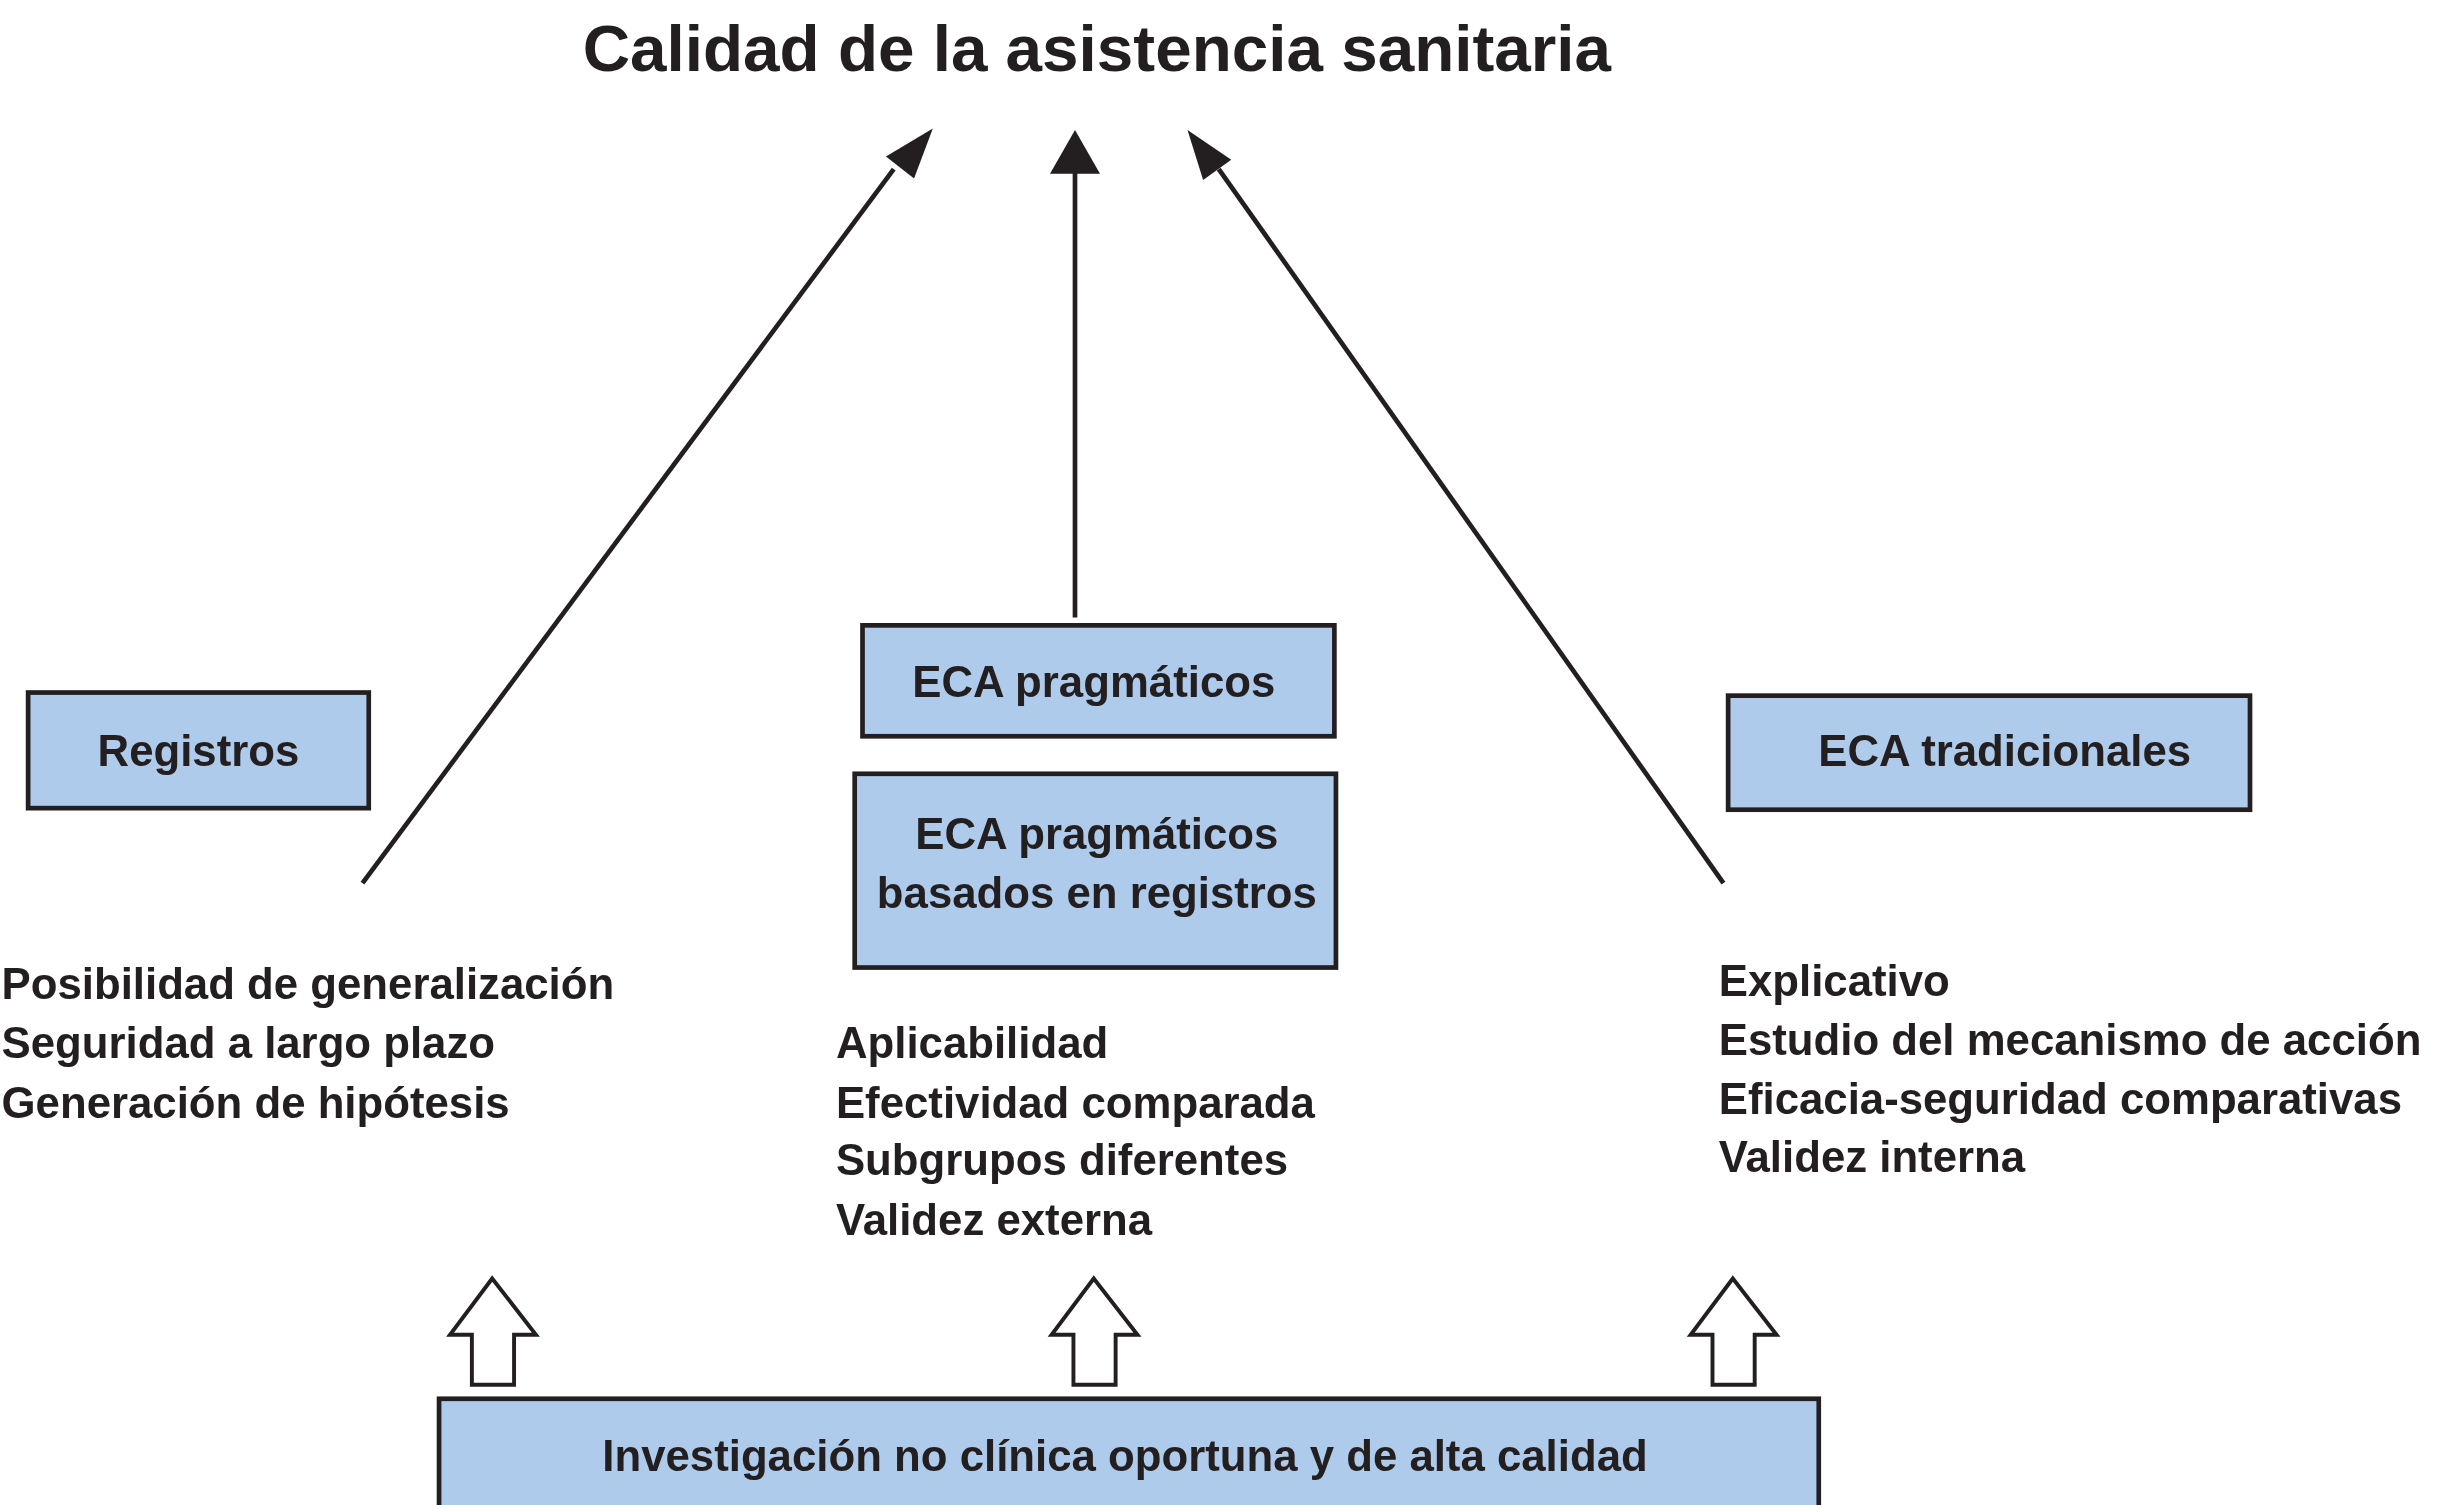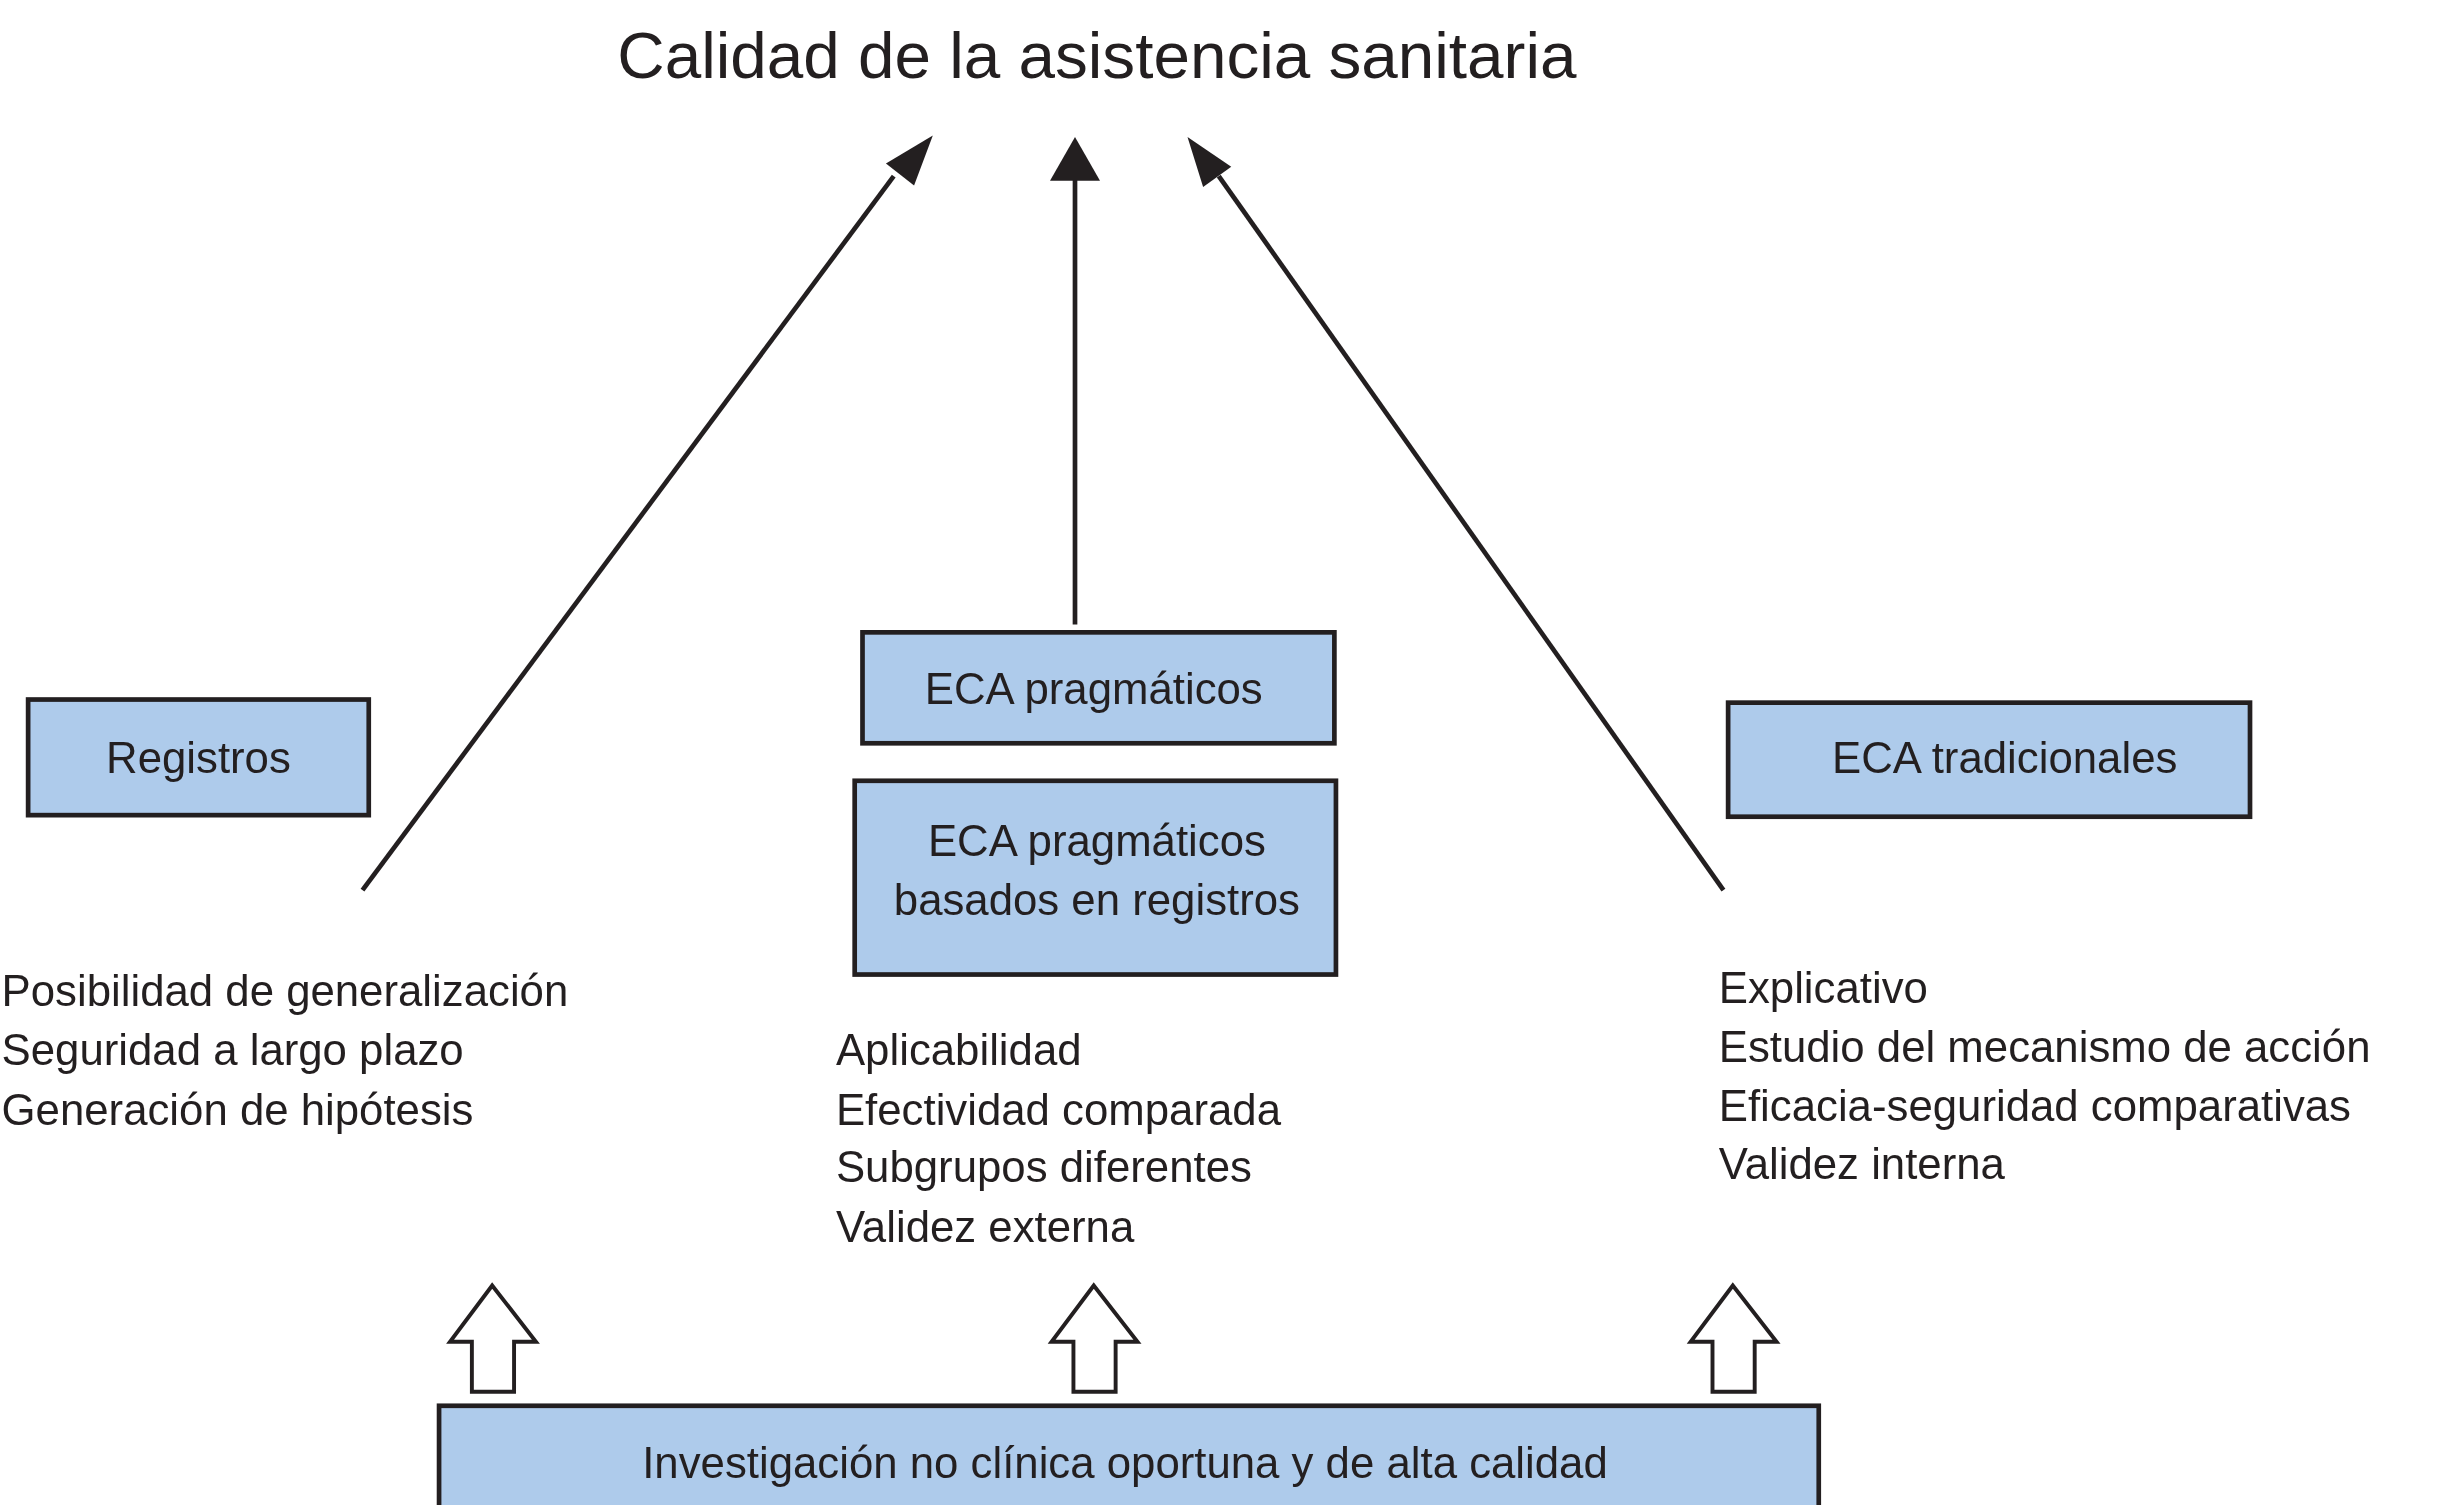--- a/index.html
+++ b/index.html
@@ -1,17 +1,17 @@
 <!DOCTYPE html>
 <html style="font-size:15px"><head>
 <meta charset="utf-8">
 <style>
   html, body { margin: 0; padding: 0; background: #ffffff; }
   body { width: 2450px; height: 1505px; overflow: hidden; }
-  #stage { position: absolute; left: 0; top: 15px; width: 2450px; height: 1464px; }
+  #stage { position: absolute; left: 0; top: 8px; width: 2450px; height: 1464px; font-weight: bold; }
   svg text { font-family: "Liberation Sans", sans-serif; fill: #231f20; }
   .box { fill: #aecbeb; stroke: #231f20; stroke-width: 3; }
   .line { stroke: #231f20; stroke-width: 3; fill: none; }
   .head { fill: #231f20; stroke: none; }
   .hollow { fill: #ffffff; stroke: #231f20; stroke-width: 2.5; }
 </style>
 </head>
 <body>
 
 <div id="stage">

